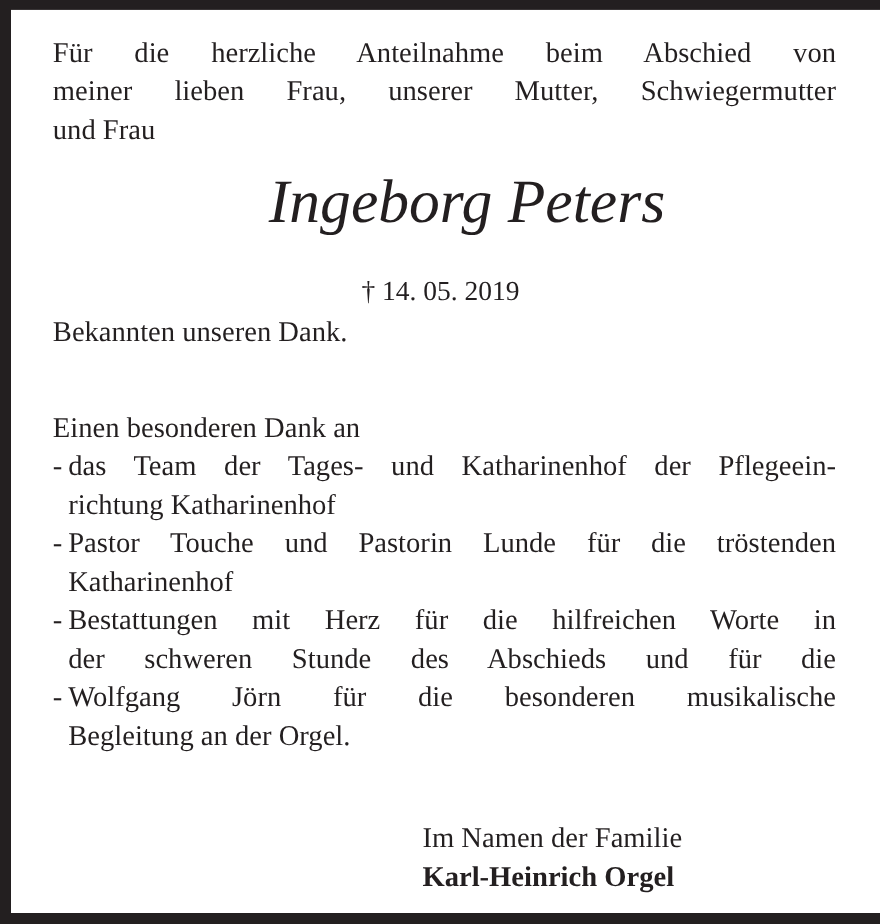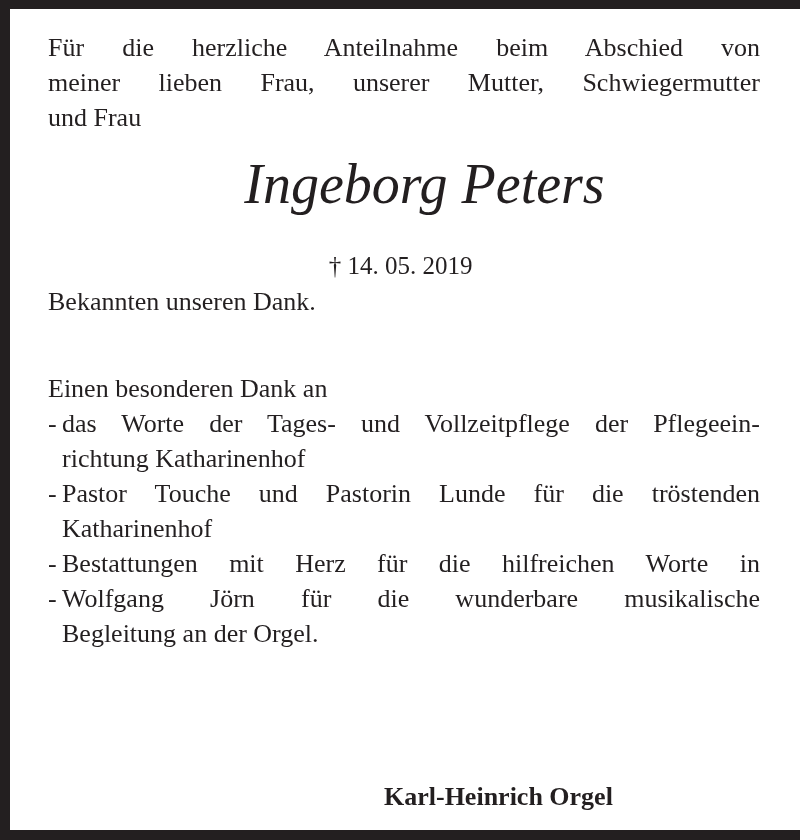--- a/index.html
+++ b/index.html
@@ -48,33 +48,35 @@
     <span class="left-line">Bekannten unseren Dank.</span>
   </div>
 
   <div class="para" style="top:362px;">
     <span class="left-line">Einen besonderen Dank an</span>
   </div>
 
   <div class="list">
     <div class="item">
       <span class="dash">-</span>
-      <span class="just-line">das Worte der Tages- und Vollzeitpflege der Pflegeein-</span>
+      <span class="just-line">das Team der Tages- und Katharinenhof der Pflegeein-</span>
       <span class="left-line">richtung Katharinenhof</span>
     </div>
     <div class="item">
       <span class="dash">-</span>
       <span class="just-line">Pastor Touche und Pastorin Lunde für die tröstenden</span>
       <span class="left-line">Katharinenhof</span>
     </div>
     <div class="item">
       <span class="dash">-</span>
       <span class="just-line">Bestattungen mit Herz für die hilfreichen Worte in</span>
+      <span class="just-line">der schweren Stunde des Abschieds und für die</span>
     </div>
     <div class="item">
       <span class="dash">-</span>
-      <span class="just-line">Wolfgang Jörn für die wunderbare musikalische</span>
+      <span class="just-line">Wolfgang Jörn für die besonderen musikalische</span>
       <span class="left-line">Begleitung an der Orgel.</span>
     </div>
   </div>
 
+  <div class="sign" style="top:735px;">Im Namen der Familie</div>
   <div class="sign bold" style="top:770px;">Karl-Heinrich Orgel</div>
 </div>
 
 </body></html>

